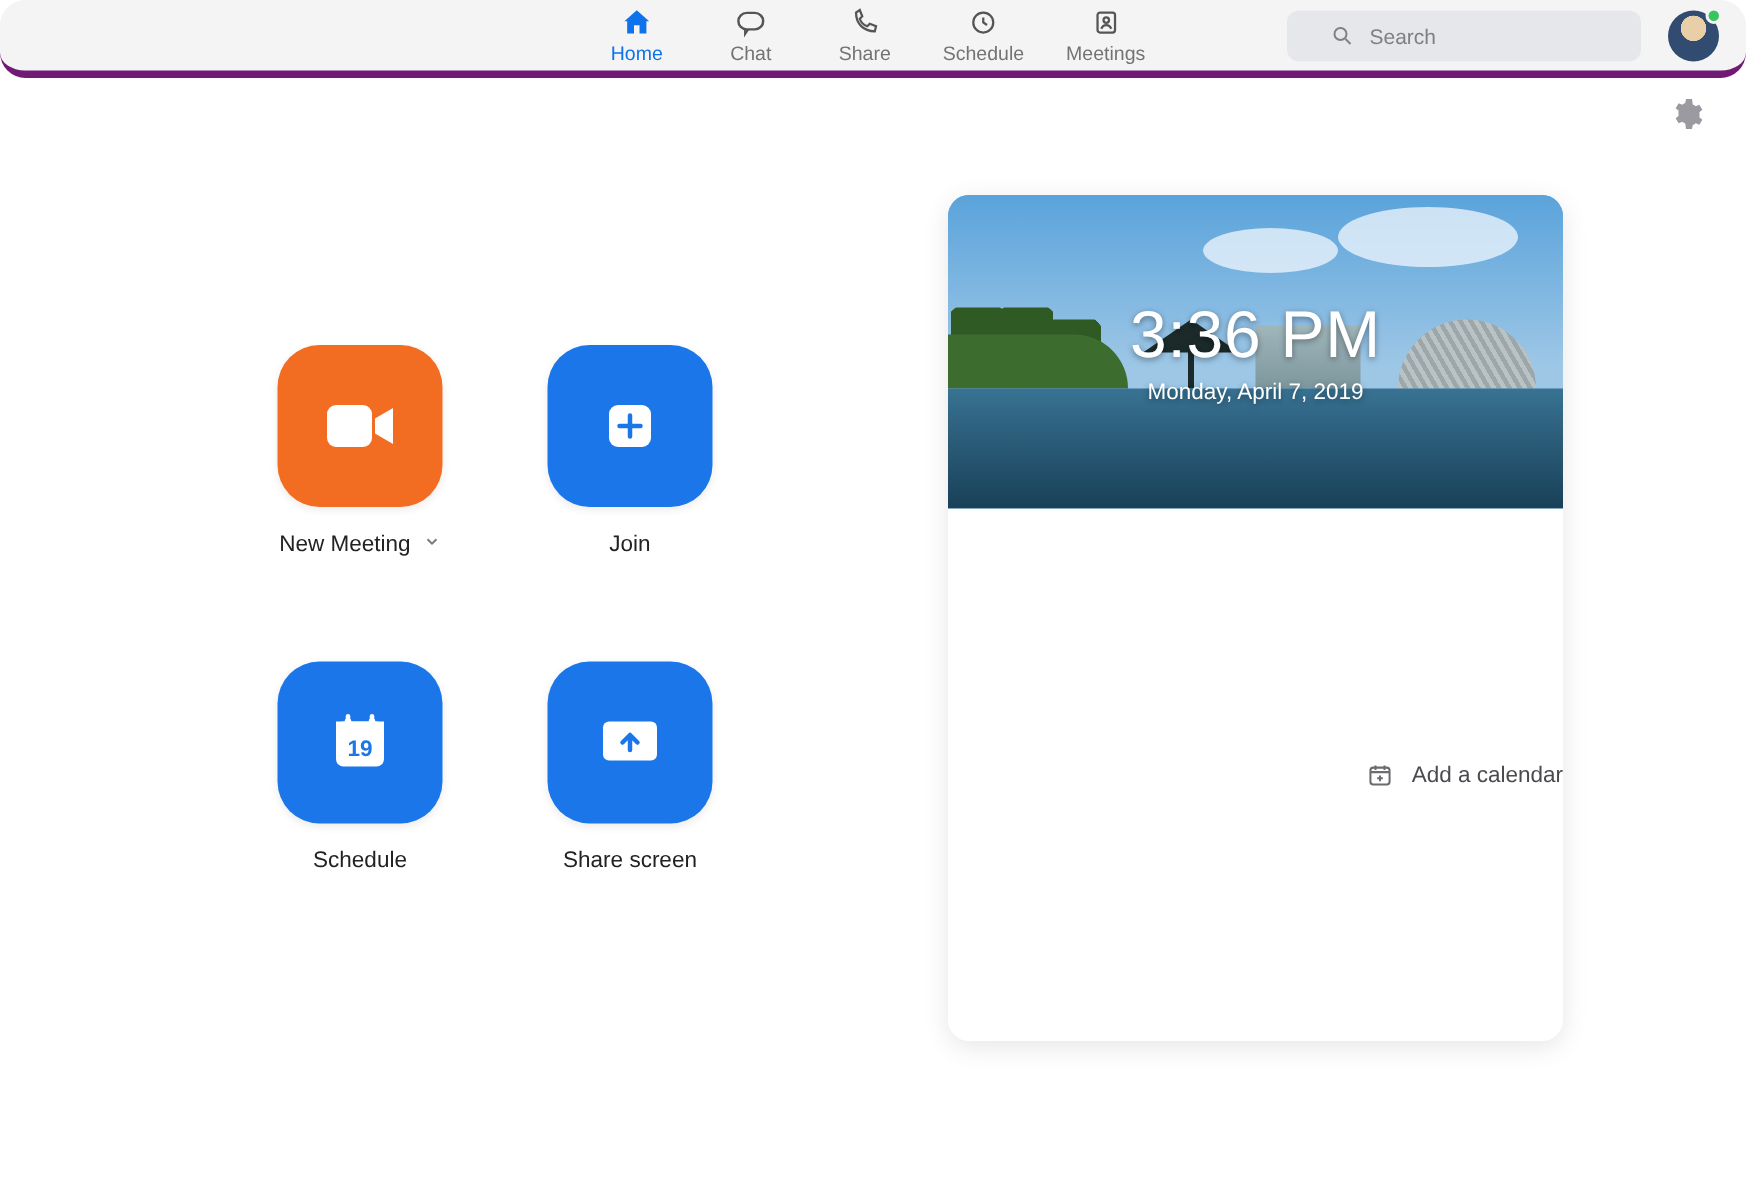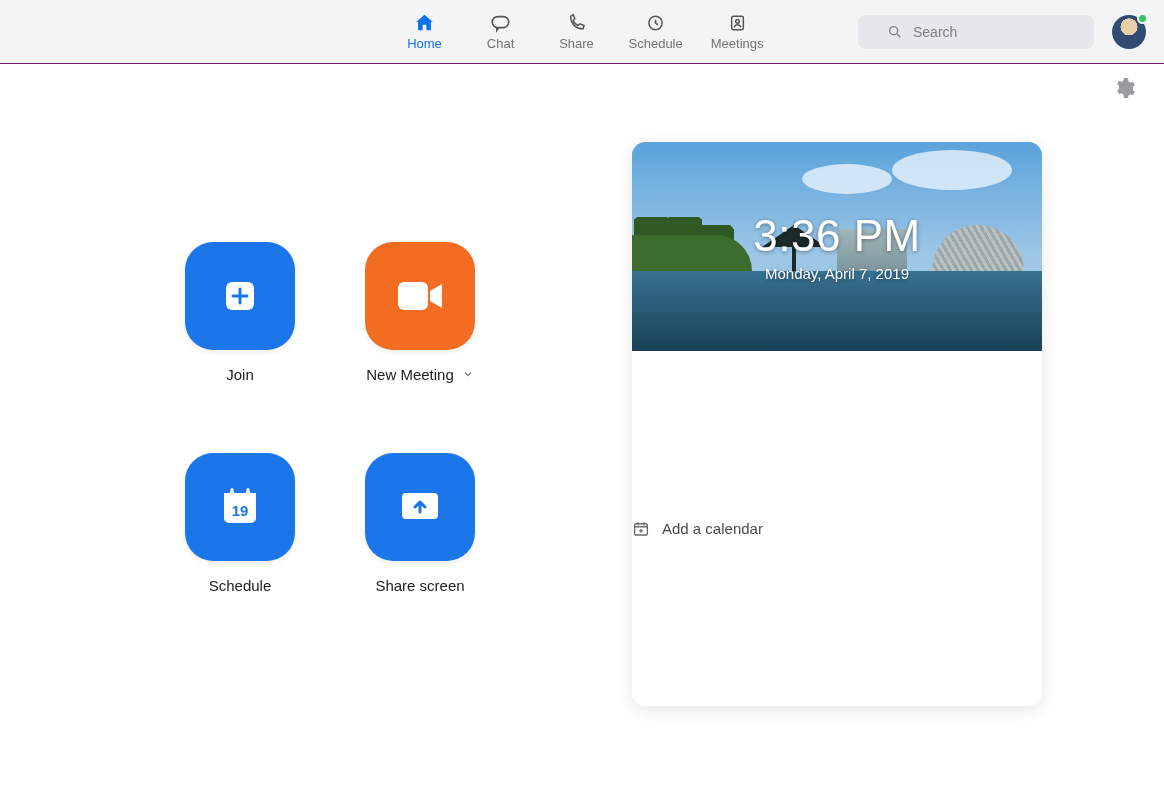--- a/index.html
+++ b/index.html
@@ -1,18 +1,18 @@
 <!DOCTYPE html>
 <html><head>
 <meta charset="utf-8">
 <style>
   * { box-sizing: border-box; margin: 0; padding: 0; }
   html, body { width: 1164px; height: 800px; font-family: -apple-system, BlinkMacSystemFont, "Segoe UI", Helvetica, Arial, sans-serif; background: #fff; color: #222; }
   
-  .topbar { height: 64px; background: #f4f4f5; border-bottom: 1px solid #701a75; display: flex; align-items: center; position: relative; }
+  .topbar { height: 52px; background: #f4f4f5; border-bottom: 5px solid #701a75; display: flex; align-items: center; position: relative; border-radius: 17px; }
   .navtabs { position: absolute; left: 50%; transform: translateX(-50%); display: flex; gap: 28px; height: 100%; align-items: center; }
   .navtab { display: flex; flex-direction: column; align-items: center; justify-content: center; gap: 2px; font-size: 13px; color: #737373; cursor: pointer; min-width: 48px; }
   .navtab.active { color: #0e72ec; }
   .navtab .ico { width: 22px; height: 22px; display: flex; align-items: center; justify-content: center; }
   .rightcluster { position: absolute; right: 18px; display: flex; align-items: center; gap: 18px; }
   .searchbox { width: 236px; height: 34px; background: #e6e7ea; border-radius: 8px; display: flex; align-items: center; padding: 0 29px; gap: 10px; color: #808084; font-size: 14px; cursor: text; }
   .avatar { width: 34px; height: 34px; border-radius: 50%; position: relative; background: radial-gradient(circle at 50% 35%, #e9cfa8 0 30%, #314b71 31% 100%); cursor: pointer; }
   .avatar .presence { position: absolute; top: -2px; right: -2px; width: 11px; height: 11px; border-radius: 50%; background: #36c55e; border: 2px solid #f4f4f5; }
   
   .gearrow { height: 48px; display: flex; justify-content: flex-end; align-items: center; padding-right: 28px; }
@@ -42,21 +42,21 @@
   .pagoda .roof{ width:0;height:0;border-left:32px solid transparent;border-right:32px solid transparent;border-bottom:22px solid #1c2a2a; position:relative; top:4px;}
   .pagoda .post{ width:4px;height:28px;background:#1c2a2a; margin:0 auto;}
   .dome  { position:absolute; right:18px; bottom:80px; width:92px; height:46px; border-top-left-radius:46px;border-top-right-radius:46px; background:repeating-linear-gradient(60deg,#b9c2c4 0 3px,#9da7a9 3px 6px); }
   .bldg  { position:absolute; left:205px; bottom:80px; width:70px; height:42px; background:linear-gradient(#9fb6bb,#7d979d); }
   .tree  { position:absolute; bottom:78px; width:36px; height:56px; background: radial-gradient(circle at 50% 35%, #2f5a24 0 60%, transparent 61%); }
   .tree.t1{ left:2px;} .tree.t2{ left:34px;} .tree.t3{ left:66px; height:48px;}
   .refl  { position:absolute; left:0; right:0; bottom:0; height:80px; background:linear-gradient(rgba(255,255,255,.05),rgba(0,0,0,.15)); }
   .clock { position:absolute; inset:0; display:flex; flex-direction:column; align-items:center; justify-content:center; color:#fff; text-shadow:0 1px 4px rgba(0,0,0,.4); }
   .clock .time{ font-size:44px; font-weight:500; letter-spacing:.5px;}
   .clock .date{ font-size:15px; margin-top:4px;}
-  .panelbody { flex:1; display:flex; align-items:center; justify-content:flex-start; }
+  .panelbody { flex:1; display:flex; align-items:center; justify-content:flex-end; }
   .addcal { display:flex; align-items:center; gap:12px; color:#4a4a4f; font-size:15px; cursor:pointer; }
   .addcal svg{ display:block; color:#6b6b70;}
 </style>
 </head>
 <body>
 
 <div class="topbar">
   <div class="navtabs">
 
     <div class="navtab active">
@@ -130,46 +130,46 @@
       </svg>
   </span>
 </div>
 
 <div class="main">
 
   <div class="left">
     <div class="actiongrid">
 
       <div class="action">
-        <div class="tile blue">
-          <svg width="48" height="48" viewBox="0 0 48 48">
-            <rect x="10" y="10" width="28" height="28" rx="6" fill="#fff"></rect>
-            <path d="M24 17v14M17 24h14" stroke="#1b76e9" stroke-width="3" stroke-linecap="round"></path>
-          </svg>
-        </div>
-        <div class="lbl">
-            <span>Join</span>
-          </div>
-      </div>
-
-      <div class="action">
         <div class="tile orange">
           <svg width="52" height="40" viewBox="0 0 52 40">
             <rect x="4" y="6" width="30" height="28" rx="6" fill="#fff"></rect>
             <path d="M36 15l12-7v24l-12-7z" fill="#fff"></path>
           </svg>
         </div>
         <div class="lbl">
           <span>New Meeting</span>
           <span class="chev">
             <svg width="12" height="12" viewBox="0 0 24 24" fill="none" stroke="#777" stroke-width="2.5">
                 <path d="M6 9l6 6 6-6"></path>
               </svg>
           </span>
         </div>
+      </div>
+
+      <div class="action">
+        <div class="tile blue">
+          <svg width="48" height="48" viewBox="0 0 48 48">
+            <rect x="10" y="10" width="28" height="28" rx="6" fill="#fff"></rect>
+            <path d="M24 17v14M17 24h14" stroke="#1b76e9" stroke-width="3" stroke-linecap="round"></path>
+          </svg>
+        </div>
+        <div class="lbl">
+            <span>Join</span>
+          </div>
       </div>
 
       <div class="action">
         <div class="tile blue">
           <svg width="52" height="52" viewBox="0 0 52 52">
             <rect x="10" y="12" width="32" height="30" rx="5" fill="#fff"></rect>
             <rect x="10" y="12" width="32" height="8" fill="#fff"></rect>
             <circle cx="18" cy="12" r="2.2" fill="#fff"></circle>
               <rect x="16.5" y="7" width="3" height="6" rx="1.5" fill="#fff"></rect>
             <circle cx="34" cy="12" r="2.2" fill="#fff"></circle>

